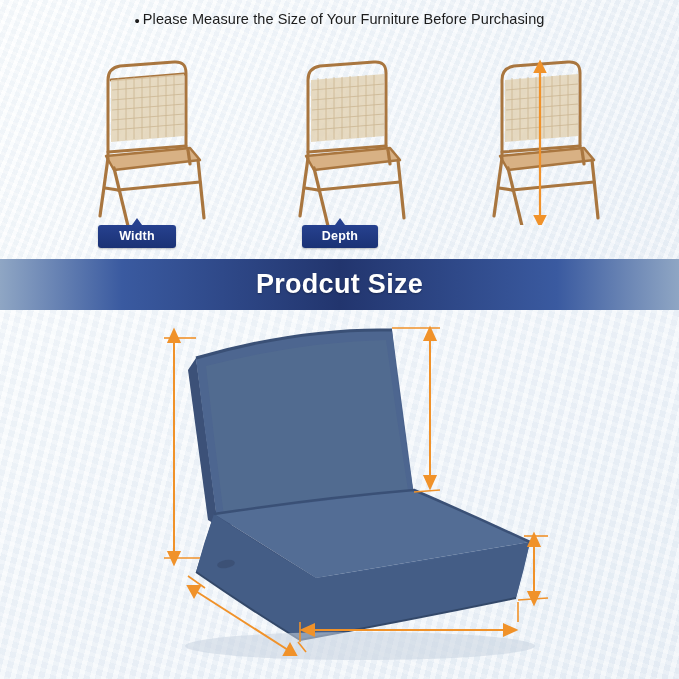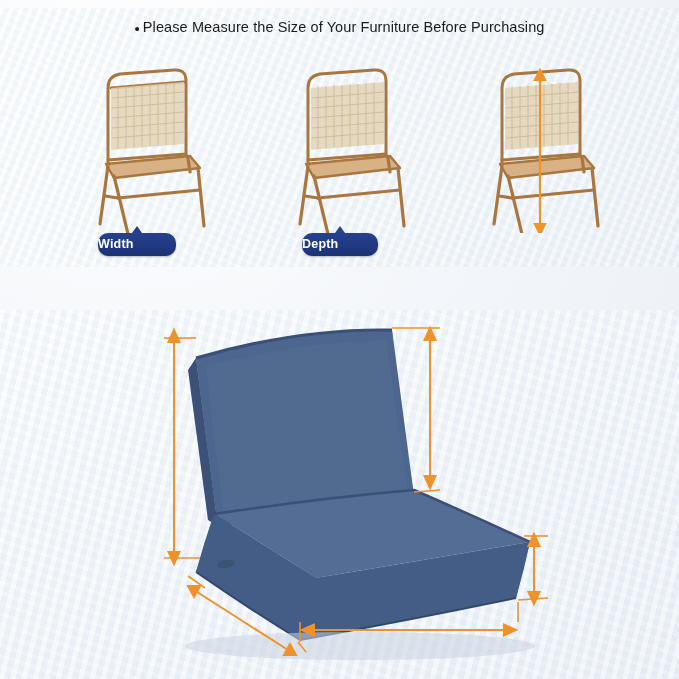--- a/index.html
+++ b/index.html
@@ -7,21 +7,21 @@
     width:679px;height:679px;
     font-family:"Liberation Sans", sans-serif;
     background:#eef2f6;
     overflow:hidden;
   }
   .page{position:relative;width:679px;height:679px;overflow:hidden;
     background:
       radial-gradient(circle at 20% 10%, #ffffff 0%, #f3f6fa 45%, #e9eef4 100%);
   }
   
-  .top{position:absolute;left:0;top:8px;width:679px;height:259px;
+  .top{position:absolute;left:0;top:0;width:679px;height:259px;
     background:
       linear-gradient(120deg,#fdfefe 0%,#f1f5f9 55%,#e8eef5 100%);
   }
   .top:before{
     content:"";position:absolute;inset:0;
     background:
       repeating-linear-gradient(112deg, rgba(255,255,255,0.55) 0 4px, rgba(228,236,244,0.35) 4px 9px),
       repeating-linear-gradient(24deg, rgba(255,255,255,0.35) 0 3px, rgba(222,232,242,0.25) 3px 8px);
     opacity:.8;
   }
@@ -31,24 +31,24 @@
 
   .chairs{position:absolute;top:40px;left:0;width:679px;height:200px;}
   .chair{position:absolute;top:0;width:180px;height:185px;}
   .chair.c1{left:48px;}
   .chair.c2{left:250px;}
   .chair.c3{left:452px;}
 
   .badge{
     position:absolute;
     height:23px;line-height:23px;
-    border-radius:10px;
+    border-radius:3px;
     background:linear-gradient(180deg,#26418f 0%,#1b3275 100%);
     color:#fff;font-size:12.5px;font-weight:bold;
-    text-align:left;letter-spacing:.2px;
+    text-align:center;letter-spacing:.2px;
     box-shadow:0 1px 2px rgba(0,0,0,.25);
   }
   .badge.b1{left:98px;top:185px;width:78px;}
   .badge.b2{left:302px;top:185px;width:76px;}
   .badge.b3{left:500px;top:185px;width:82px;}
   .badge .tick{position:absolute;left:50%;top:-7px;margin-left:-5px;
     width:0;height:0;border-left:5px solid transparent;border-right:5px solid transparent;
     border-bottom:7px solid #26418f;}
 
   
@@ -208,20 +208,23 @@
         <span class="tick"></span>
         <span>Width</span>
       </div>
       <div class="badge b2">
         <span class="tick"></span>
         <span>Depth</span>
       </div>
     </div>
   </div>
 
+  <div class="band">
+    <div class="t">Prodcut Size</div>
+  </div>
 
   <div class="bottom">
 
     <svg width="679" height="369" viewBox="0 0 679 369" style="position:absolute;left:0;top:0;">
 
       <g>
         <path d="M196 48 L392 20 L414 186 L218 216 Z" fill="#4a628c"></path>
         <path d="M196 48 L218 216 L208 210 L188 60 Z" fill="#3c5178"></path>
         <path d="M200 46 Q296 20 392 20 Q400 100 414 186 Q300 196 218 216 Q206 130 196 48 Z" fill="#4d6690"></path>
         <path d="M206 56 Q300 32 386 30 Q396 106 408 180 Q304 190 224 206 Q214 130 206 56 Z" fill="#55708f" opacity="0.55"></path>

